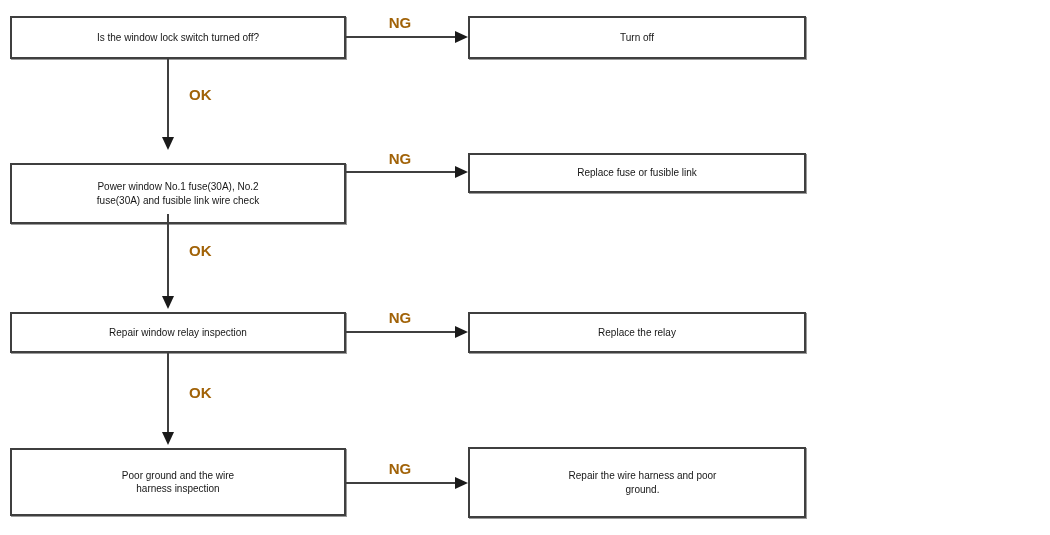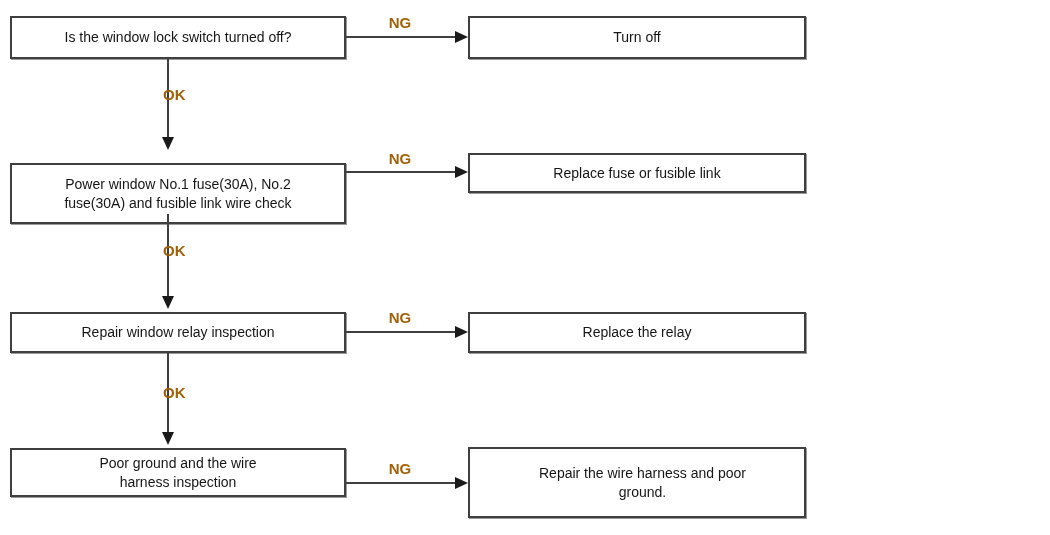--- a/index.html
+++ b/index.html
@@ -14,34 +14,34 @@
   .box {
     position: absolute;
     box-sizing: border-box;
     border: 2px solid #3f3f3f;
     background: #ffffff;
     box-shadow: 1px 1px 0 #9a9a9a;
     display: flex;
     flex-direction: column;
     align-items: center;
     justify-content: center;
-    font-size: 14px;
+    font-size: 10px;
     color: #161616;
     line-height: 1.35;
     text-align: center;
   }
   .box-left  { left: 10px;  width: 336px; }
   .box-right { left: 468px; width: 338px; }
   .b-l1 { top: 16px;  height: 43px; }
   .b-r1 { top: 16px;  height: 43px; }
   .b-l2 { top: 163px; height: 61px; }
   .b-r2 { top: 153px; height: 40px; }
   .b-l3 { top: 312px; height: 41px; }
   .b-r3 { top: 312px; height: 41px; align-items: center; }
-  .b-l4 { top: 448px; height: 49px; }
+  .b-l4 { top: 448px; height: 68px; }
   .b-r4 { top: 447px; height: 71px; padding-left: 11px; }
 
   .hline {
     position: absolute;
     left: 346px;
     width: 110px;
     height: 2px;
     background: #3f3f3f;
   }
   .harrow {
@@ -79,21 +79,21 @@
     position: absolute;
     font-size: 15px;
     font-weight: bold;
     color: #a16207;
   }
   .ng { left: 382px; width: 36px; text-align: center; }
   .ng1 { top: 14px; }
   .ng2 { top: 150px; }
   .ng3 { top: 309px; }
   .ng4 { top: 460px; }
-  .ok { left: 163px; text-align: right; }
+  .ok { left: 189px; text-align: right; }
   .ok1 { top: 86px; }
   .ok2 { top: 242px; }
   .ok3 { top: 384px; }
 </style>
 </head>
 <body>
 
 <div class="canvas">
 
   <div class="box box-left b-l1">

